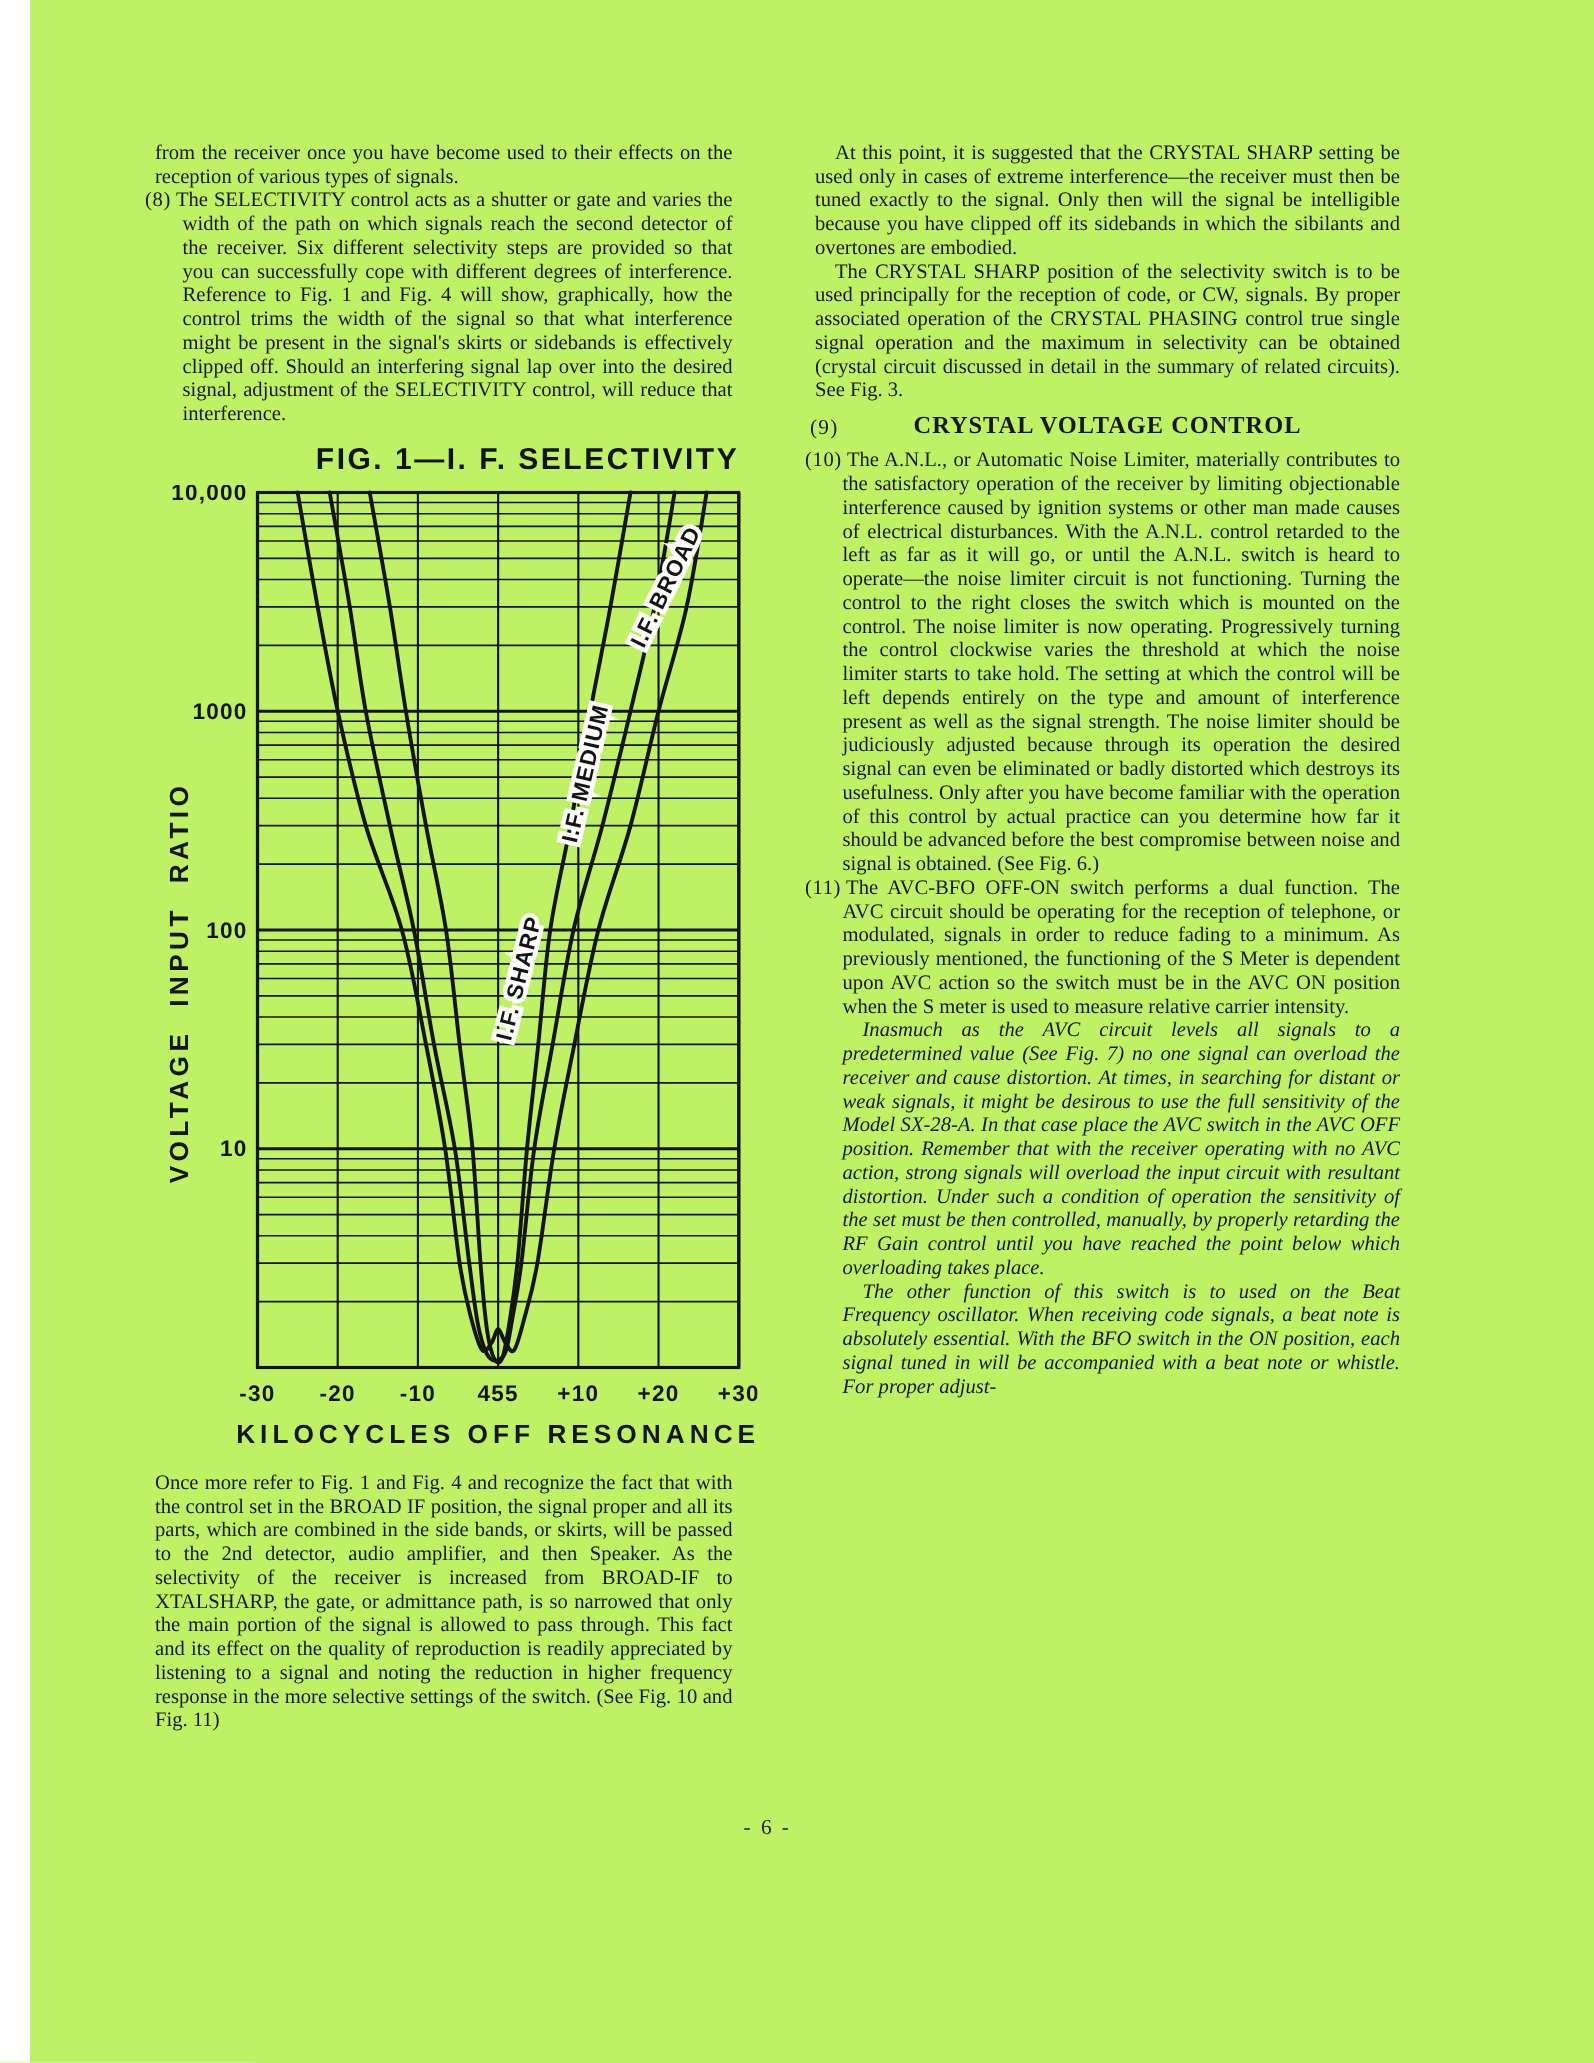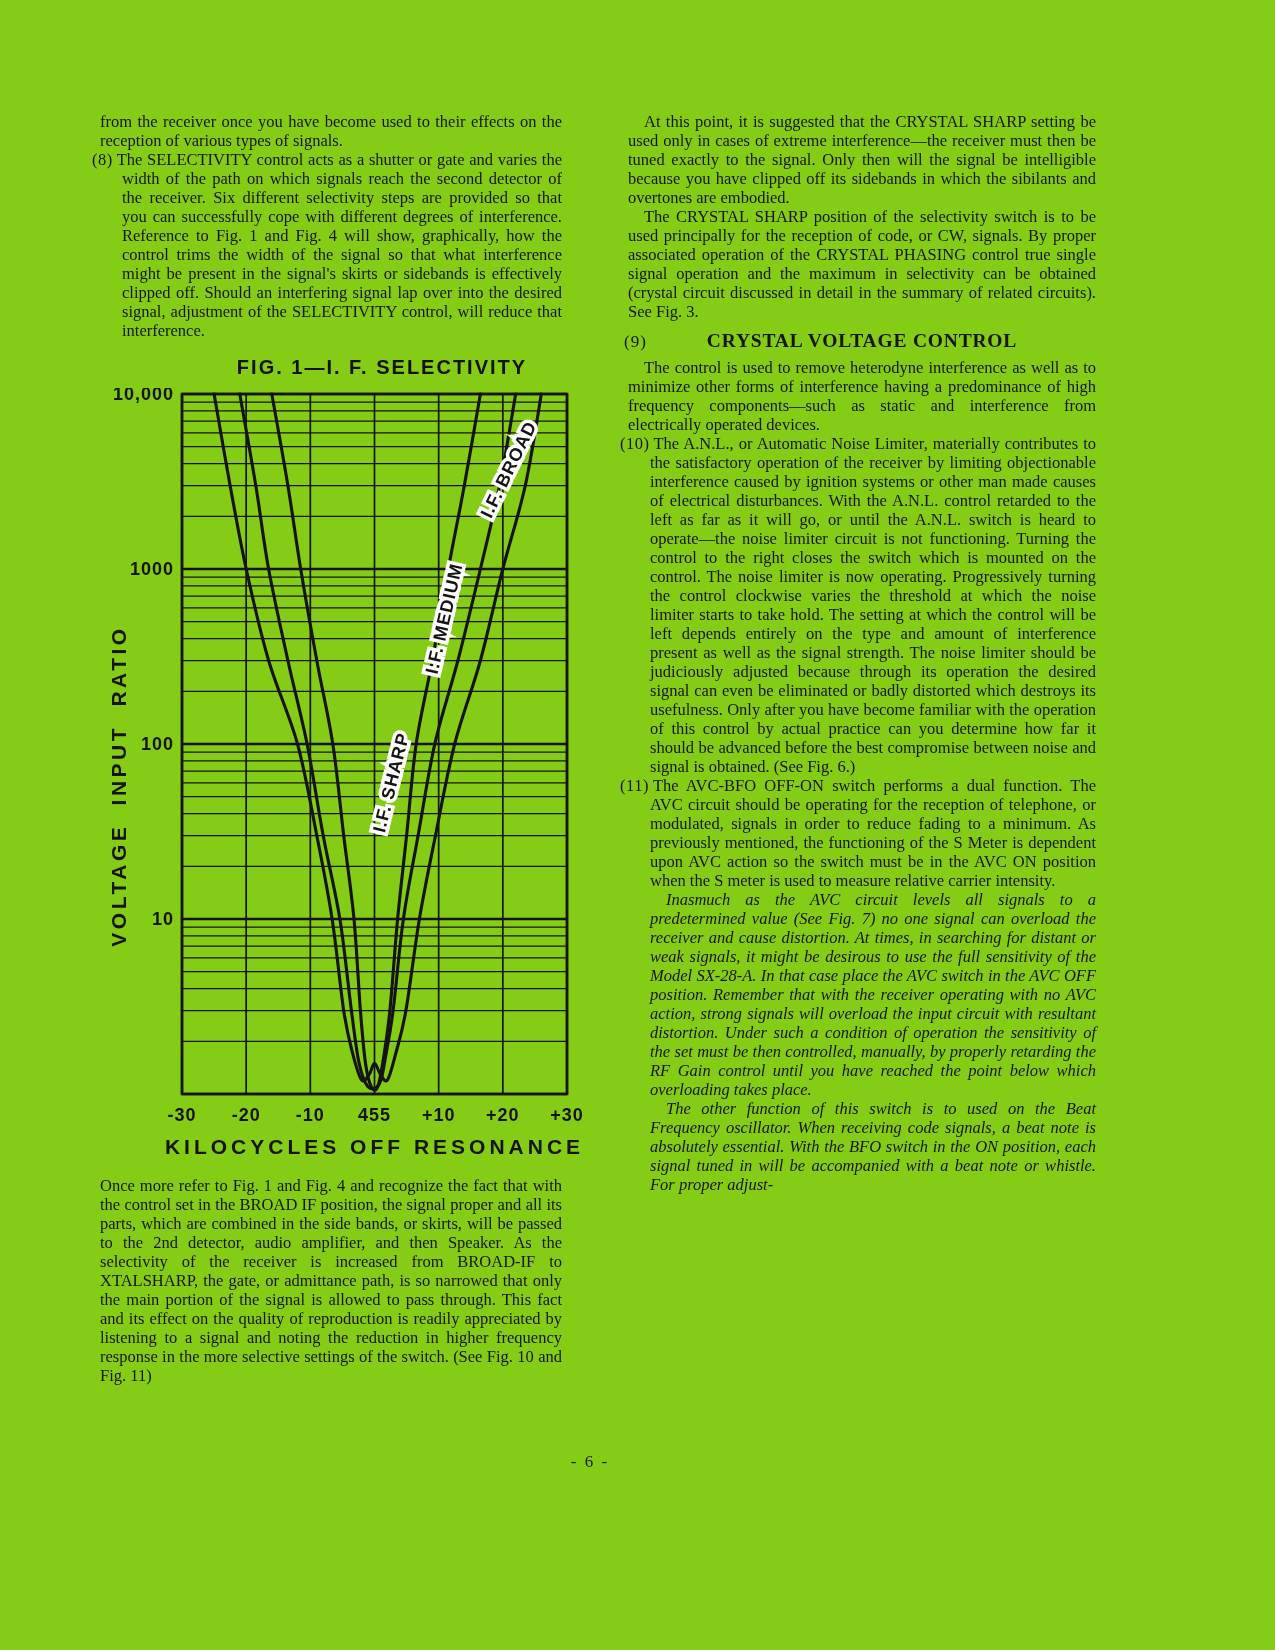--- a/index.html
+++ b/index.html
@@ -1,36 +1,36 @@
 <!DOCTYPE html>
 <html><head>
 <meta charset="utf-8">
 <style>
   html,body{margin:0;padding:0;}
   body{width:1275px;height:1650px;background:#ffffff;position:relative;
        font-family:"Liberation Serif", serif;color:#161616;
        -webkit-font-smoothing:antialiased;}
-  .page{position:absolute;inset:0;background:#84cc16;overflow:hidden;}
+  .page{position:absolute;inset:0;background:#bef264;overflow:hidden;margin-left:24px;}
   .col{position:absolute;top:112px;font-size:16.5px;line-height:19px;text-align:justify;}
   .col-left{left:100px;width:462px;}
   .col-right{left:628px;width:468px;}
   p{margin:0;}
   .indent{text-indent:16px;}
   .hang{padding-left:30px;text-indent:-30px;margin-left:-8px;}
   .hang .itemnum{letter-spacing:0.5px;padding-right:4px;}
   .itembody{padding-left:22px;font-style:italic;}
   .itembody .sub{text-indent:16px;}
   .ital{}
   .sec-head{position:relative;margin:10px 0 8px 0;font-weight:bold;font-size:19.5px;
             text-align:center;letter-spacing:0.8px;text-indent:0;}
   .sec-head .secnum{position:absolute;left:-4px;top:1px;font-weight:normal;font-size:17px;letter-spacing:1px;}
   
   .figure{position:relative;margin:18px 0 6px -12px;width:482px;height:812px;text-align:left;text-indent:0;}
-  .fig-title{position:absolute;top:0;left:94px;width:400px;text-align:center;
-             font-family:"Liberation Sans", sans-serif;font-weight:bold;font-size:20px;
+  .fig-title{position:absolute;top:0;left:110px;width:400px;text-align:center;
+             font-family:"Liberation Sans", sans-serif;font-weight:bold;font-size:24px;
              letter-spacing:2px;color:#111;white-space:nowrap;}
   .fig-svg{position:absolute;top:30px;left:12px;}
   .footer{position:absolute;top:1452px;left:0;width:1180px;text-align:center;
           font-size:17px;letter-spacing:2px;color:#222;}
 </style>
 </head>
 <body>
 
 <div class="page">
 
@@ -115,21 +115,20 @@
 
   <div class="col col-right">
     <p class="indent">At this point, it is suggested that the CRYSTAL SHARP setting be used only in cases of extreme interference—the receiver must then be tuned exactly to the signal. Only then will the signal be intelligible because you have clipped off its sidebands in which the sibilants and overtones are embodied.</p>
     <p class="indent">The CRYSTAL SHARP position of the selectivity switch is to be used principally for the reception of code, or CW, signals. By proper associated operation of the CRYSTAL PHASING control true single signal operation and the maximum in selectivity can be obtained (crystal circuit discussed in detail in the summary of related circuits). See Fig. 3.</p>
 
     <div class="sec-head">
       <span class="secnum">(9)</span>
       <span>CRYSTAL VOLTAGE CONTROL</span>
     </div>
 
-    <p class="indent">The control is used to remove heterodyne interference as well as to minimize other forms of interference having a predominance of high frequency components—such as static and interference from electrically operated devices.</p>
 
     <div class="hang"><span class="itemnum">(10)</span><span>The A.N.L., or </span><span class="ital">Automatic Noise Limiter</span><span>, materially contributes to the satisfactory operation of the receiver by limiting objectionable interference caused by ignition systems or other man made causes of electrical disturbances. With the A.N.L. control retarded to the left as far as it will go, or until the A.N.L. switch is heard to operate—the noise limiter circuit is not functioning. Turning the control to the right closes the switch which is mounted on the control. The noise limiter is now operating. Progressively turning the control clockwise varies the threshold at which the noise limiter starts to take hold. The setting at which the control will be left depends entirely on the type and amount of interference present as well as the signal strength. The noise limiter should be judiciously adjusted because through its operation the desired signal can even be eliminated or badly distorted which destroys its usefulness. Only after you have become familiar with the operation of this control by actual practice can you determine how far it should be advanced before the best compromise between noise and signal is obtained. (See Fig. 6.)</span></div>
 
     <div class="hang"><span class="itemnum">(11)</span><span>The AVC-BFO OFF-ON switch performs a dual function. The AVC circuit should be operating for the reception of telephone, or modulated, signals in order to reduce fading to a minimum. As previously mentioned, the functioning of the S Meter is dependent upon AVC action so the switch must be in the AVC ON position when the S meter is used to measure relative carrier intensity.</span></div>
 
     <div class="itembody">
       <p class="sub">Inasmuch as the AVC circuit levels all signals to a predetermined value (See Fig. 7) no one signal can overload the receiver and cause distortion. At times, in searching for distant or weak signals, it might be desirous to use the full sensitivity of the Model SX-28-A. In that case place the AVC switch in the AVC OFF position. Remember that with the receiver operating with no AVC action, strong signals will overload the input circuit with resultant distortion. Under such a condition of operation the sensitivity of the set must be then controlled, manually, by properly retarding the RF Gain control until you have reached the point below which overloading takes place.</p>
       <p class="sub">The other function of this switch is to used on the Beat Frequency oscillator. When receiving code signals, a beat note is absolutely essential. With the BFO switch in the ON position, each signal tuned in will be accompanied with a beat note or whistle. For proper adjust-</p>
     </div>
   </div>

